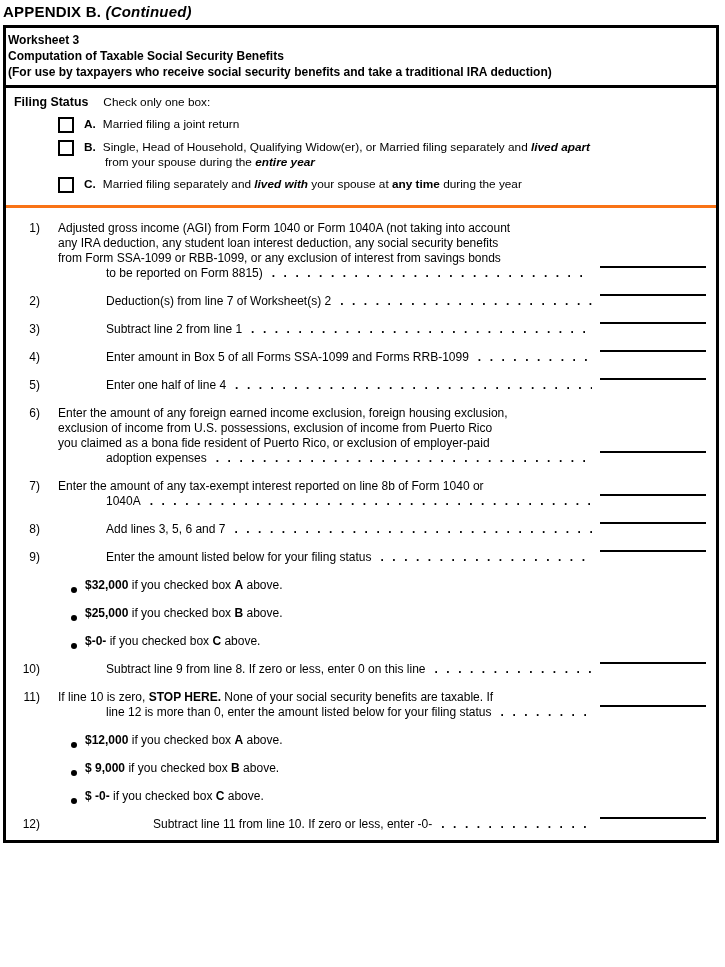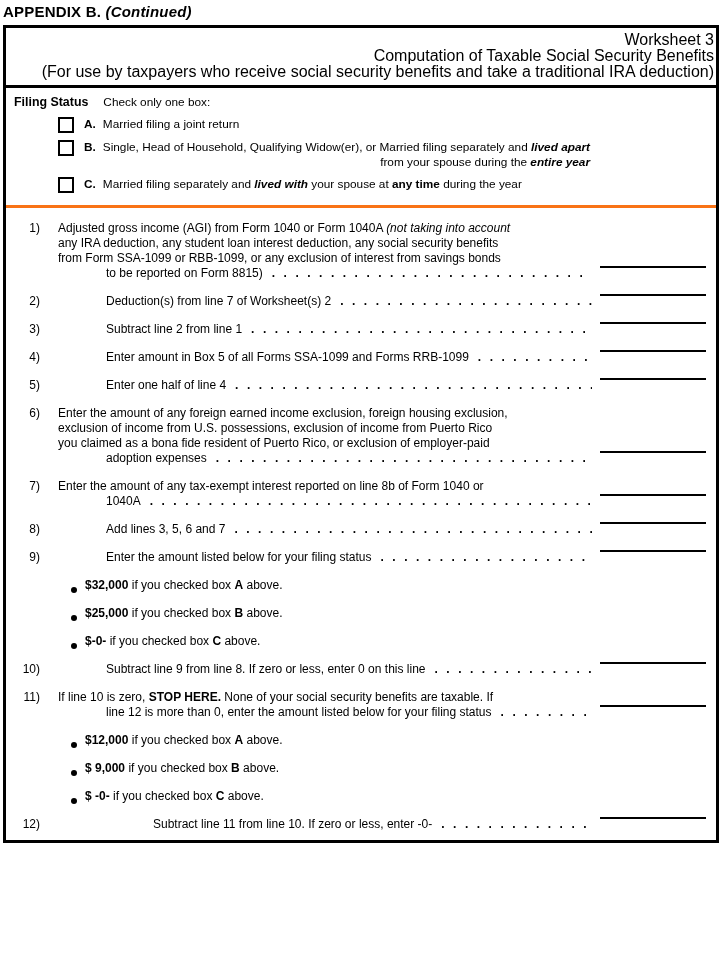--- a/index.html
+++ b/index.html
@@ -7,52 +7,52 @@
     width:725px;height:967px;background:#ffffff;color:#000;
     font-family:"Liberation Sans", sans-serif;
     position:relative;overflow:hidden;
   }
   .appendix{font-size:15px;font-weight:700;margin:3px 0 5px 3px;letter-spacing:.2px;}
   .appendix .cont{font-style:italic;font-weight:700;}
 
   .form-box{margin:0 6px 0 3px;border:3px solid #000;}
 
   .sec-header{
-    border-bottom:3px solid #000;text-align:right;
-    font-weight:400;font-size:16px;line-height:16px;padding:4px 2px 5px;
+    border-bottom:3px solid #000;text-align:left;
+    font-weight:700;font-size:12px;line-height:16px;padding:4px 2px 5px;
   }
   .sec-filing{
     border-bottom:3px solid #f97316;font-size:11.8px;line-height:15px;
     padding:7px 8px 12px 8px;
   }
   .fs-title{display:flex;}
   .fs-label{font-weight:700;font-size:12.4px;margin-right:15px;}
   .fs-option{display:flex;margin-top:7px;margin-left:44px;}
   .checkbox{width:12px;height:12px;border:2px solid #000;flex:none;margin:0 10px 0 0;background:#fff;cursor:pointer;}
   .fs-letter{font-weight:700;margin-right:7px;}
-  .fs-lines{min-width:0;text-align:right;}
+  .fs-lines{min-width:0;}
   .fs-line{white-space:nowrap;}
   .fs-line.cont-line{margin-left:21px;}
 
   .sec-main{font-size:12px;line-height:15px;padding:13px 10px 8px 8px;}
   .ws-item{display:flex;margin-bottom:13px;}
   .ws-item:last-child{margin-bottom:0;gap:47px;}
   .ws-num{width:26px;text-align:right;flex:none;}
   .ws-body{flex:1;margin-left:18px;min-width:0;}
   .ws-line{white-space:nowrap;}
   .ws-line.has-leader{display:flex;align-items:flex-start;margin-left:48px;}
   .dot-leader{
     flex:1;min-width:0;overflow:hidden;white-space:nowrap;
     letter-spacing:8.5px;margin-left:9px;font-weight:700;
   }
   .answer-rule{flex:none;width:106px;height:2px;background:#000;margin:0 0 2px 8px;cursor:text;}
   .ws-bullet{display:flex;margin:13px 0 0 13px;align-items:flex-end;}
   .bullet-dot{flex:none;width:6px;height:6px;border-radius:50%;background:#000;margin:4px 8px 0 0;}
   .seg-b{font-weight:700;}
-  .seg-i{font-style:italic;}
+  .seg-i{}
   .seg-bi{font-weight:700;font-style:italic;}
 </style>
 </head>
 <body>
 
 <div class="appendix">
   <span>APPENDIX B.</span>
   <span class="cont">(Continued)</span>
 </div>
 

